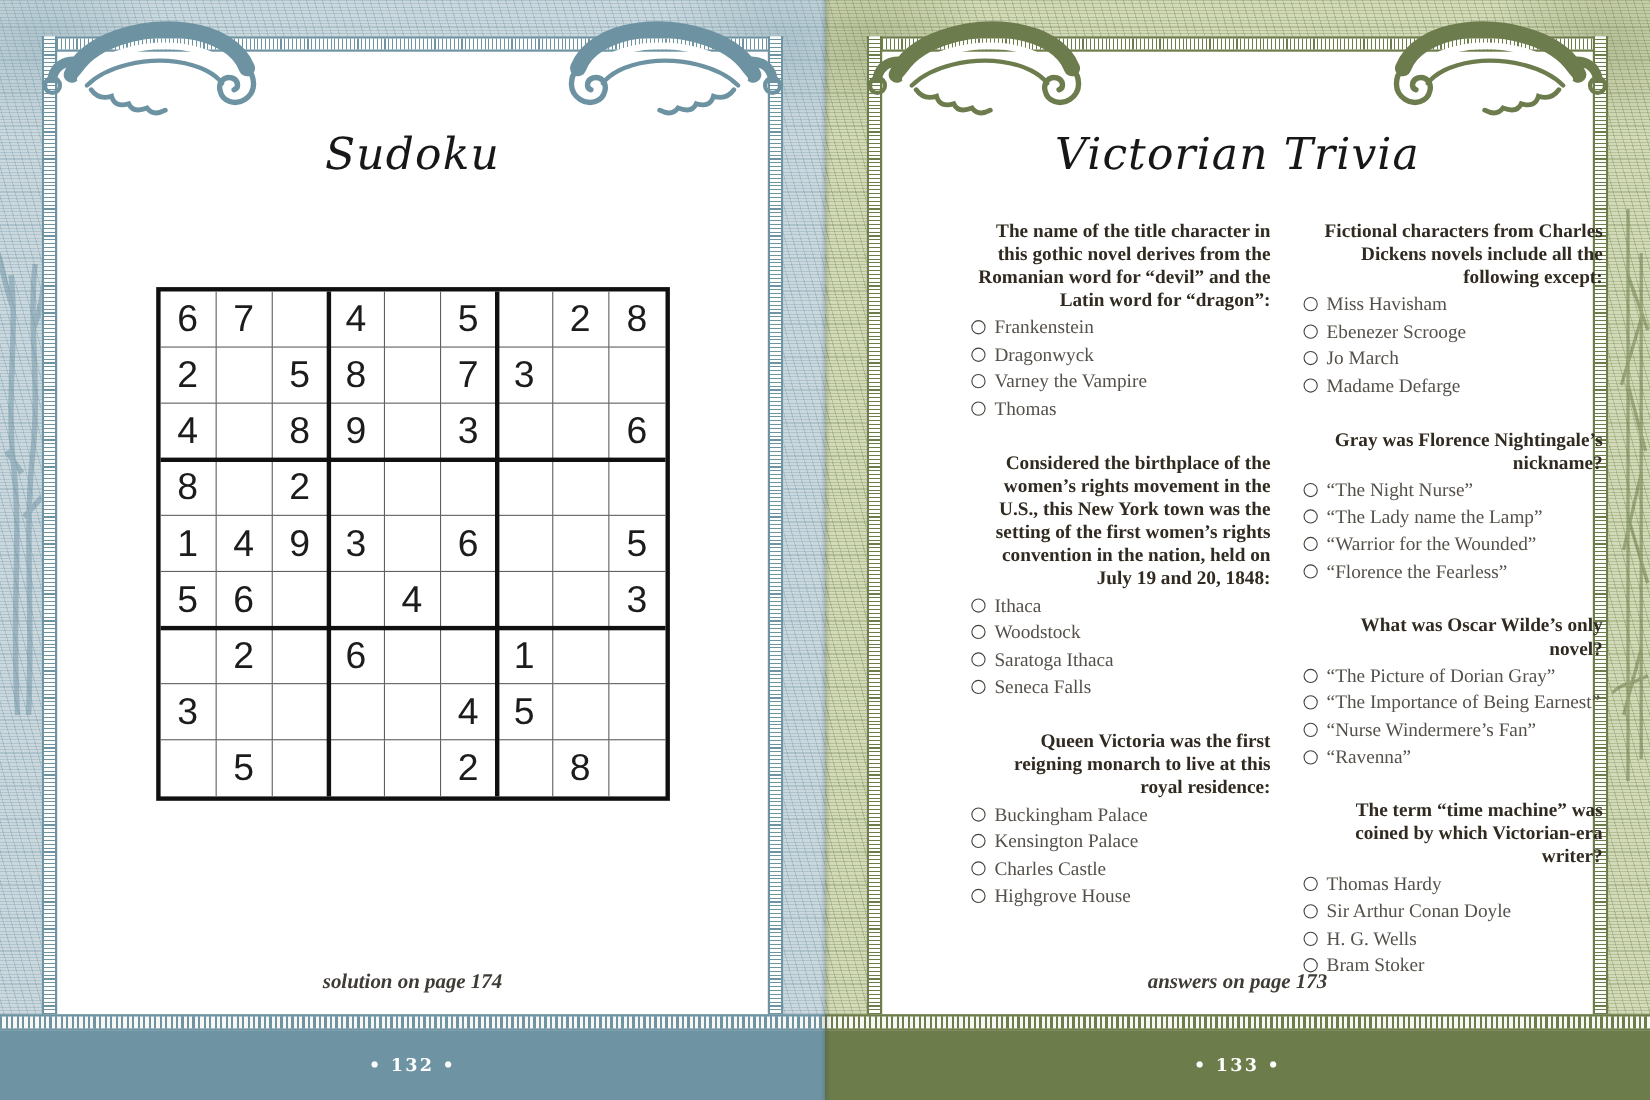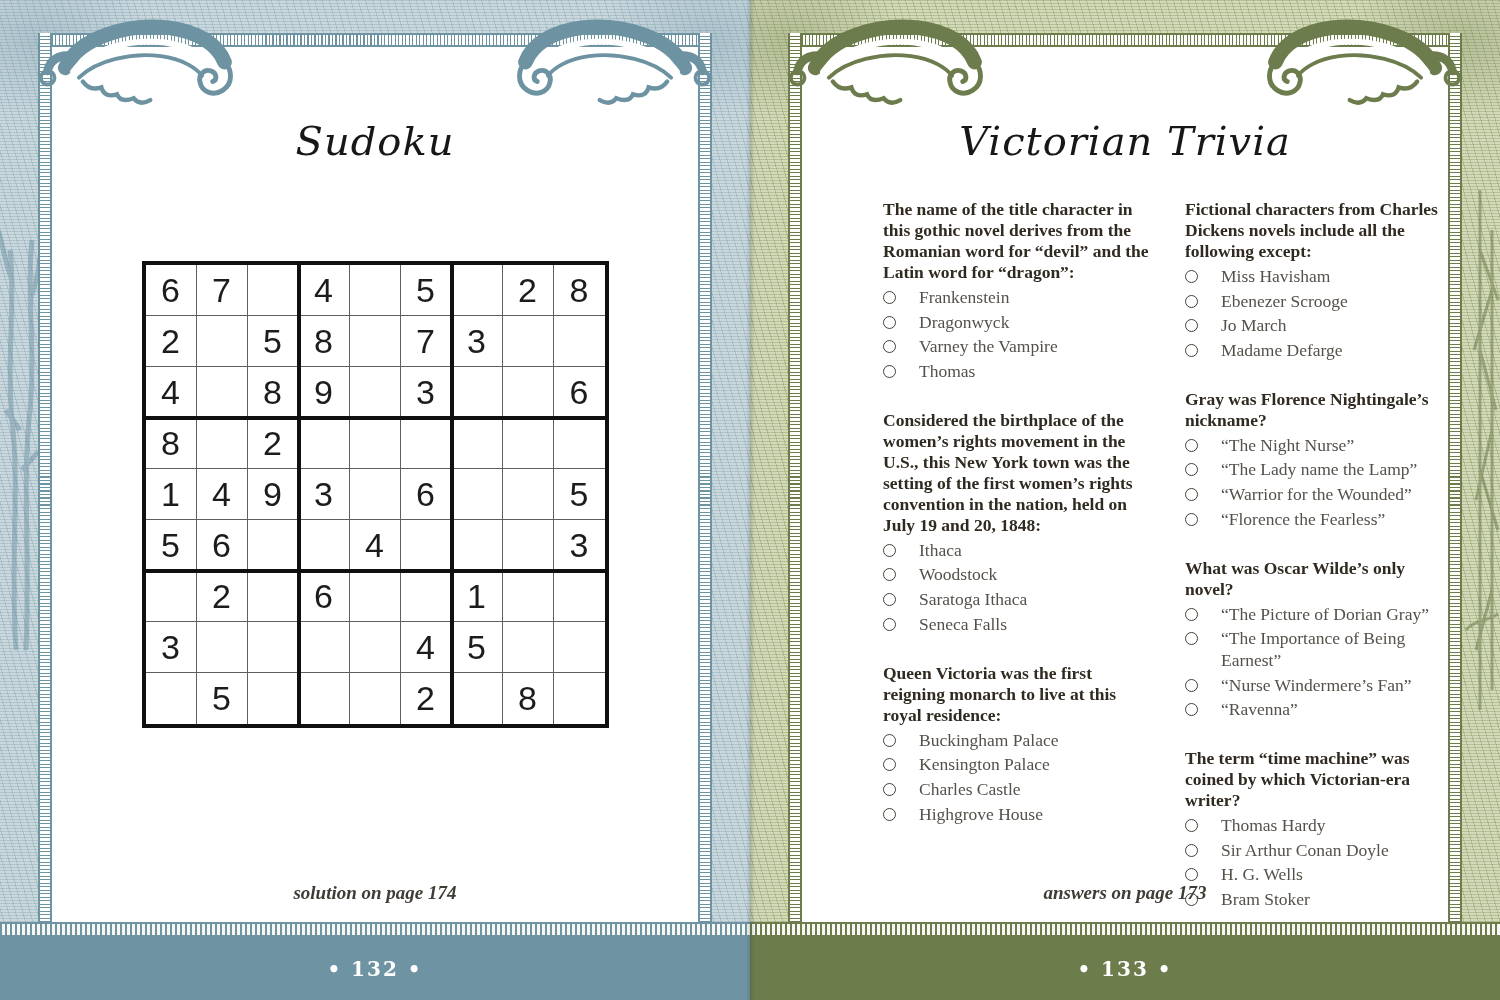--- a/index.html
+++ b/index.html
@@ -48,35 +48,35 @@
     font-family:"Liberation Sans",sans-serif;font-size:34px;color:#1c1c1c;}
   .cell.cr{border-right:none;}
   .cell.cb{border-bottom:none;}
   .vl{position:absolute;top:0;bottom:0;width:4px;background:#101010;}
   .hl{position:absolute;left:0;right:0;height:4px;background:#101010;}
 
   .page-footer{position:absolute;left:0;right:0;bottom:18px;text-align:center;
     font-family:"Liberation Serif",serif;font-style:italic;font-weight:700;font-size:19px;color:#3f3b35;}
 
   
-  .trivia-cols{position:absolute;left:52px;top:166px;display:flex;gap:30px;padding-left:43px;}
+  .trivia-cols{position:absolute;left:52px;top:166px;display:flex;gap:30px;padding-left:43px;text-align:right;}
   .trivia-col{width:272px;}
   .qblock{margin:0 0 27px 0;}
   .question{margin:0 0 4px 0;font-family:"Liberation Serif",serif;font-weight:700;
     font-size:17.5px;line-height:1.2;color:#302a20;}
-  .opt{display:flex;gap:23px;margin:3px 0;font-family:"Liberation Serif",serif;
+  .opt{display:flex;gap:8px;margin:3px 0;font-family:"Liberation Serif",serif;
     font-size:17.5px;line-height:1.24;color:#55504a;}
   .bullet{flex:0 0 auto;width:11px;height:11px;border:1.7px solid #45413a;border-radius:50%;margin-top:4px;background:#fff;}
 
   .tick-band{position:absolute;left:0;right:0;top:922px;height:15px;box-sizing:border-box;
     background:repeating-linear-gradient(90deg, var(--acc) 0 2px, #f7f7f3 2px 5px);
     border-top:2px solid var(--acc);border-bottom:2px solid var(--acc);}
   .solid-band{position:absolute;left:0;right:0;top:937px;height:63px;background:var(--acc);
     display:flex;align-items:center;justify-content:center;}
-  .band-num{font-family:"DejaVu Serif",serif;font-weight:700;font-size:20px;color:#ffffff;letter-spacing:2px;}
+  .band-num{font-family:"DejaVu Serif",serif;font-weight:700;font-size:16px;color:#ffffff;letter-spacing:2px;}
 
   .gutter{position:absolute;left:746px;top:0;width:9px;height:1000px;z-index:6;
     background:linear-gradient(90deg, rgba(0,0,0,0) 0, rgba(40,60,70,.20) 50%, rgba(0,0,0,0) 100%);}
 </style>
 </head>
 <body>
 
 <svg width="0" height="0" style="position:absolute">
   <defs>
     <g id="acanthus">

